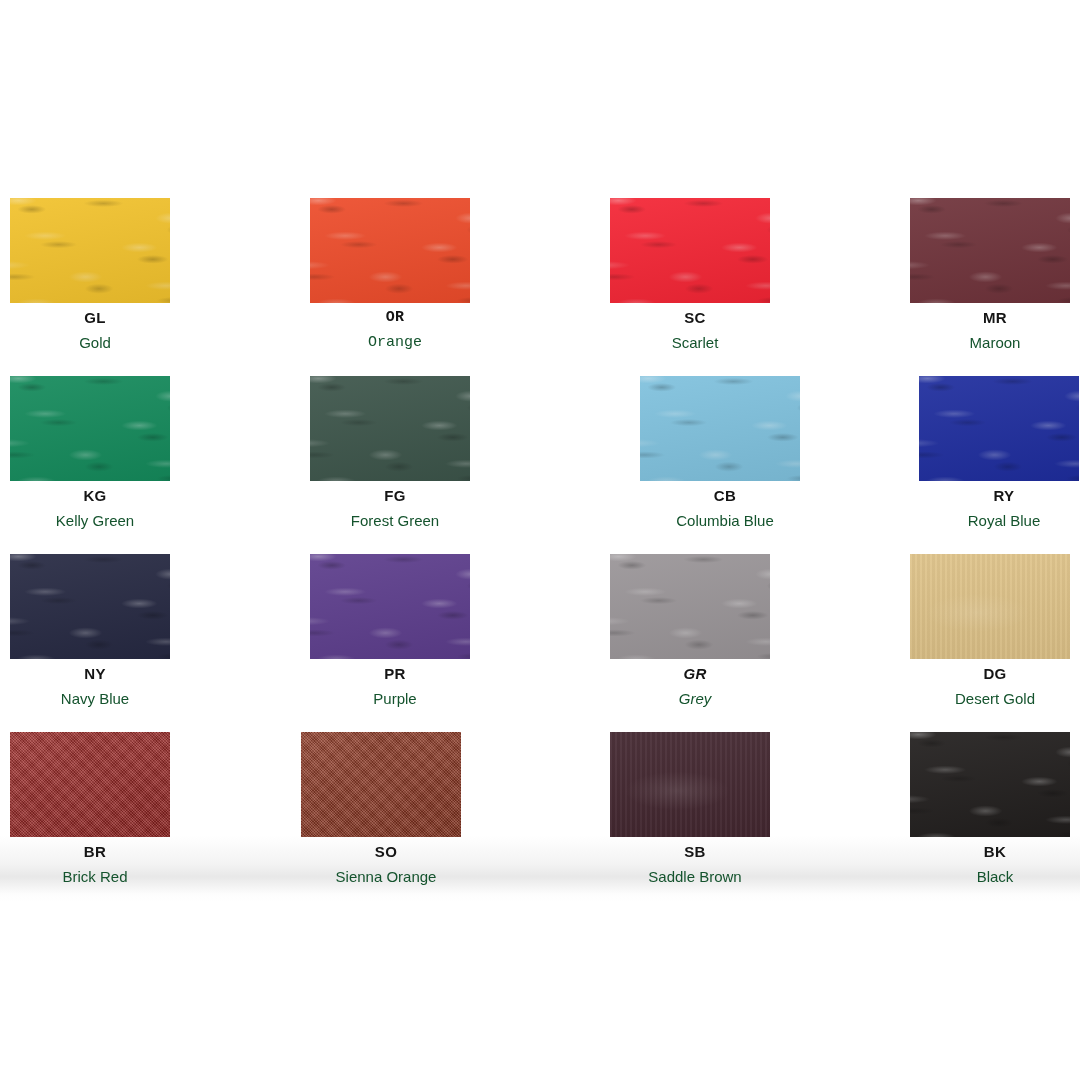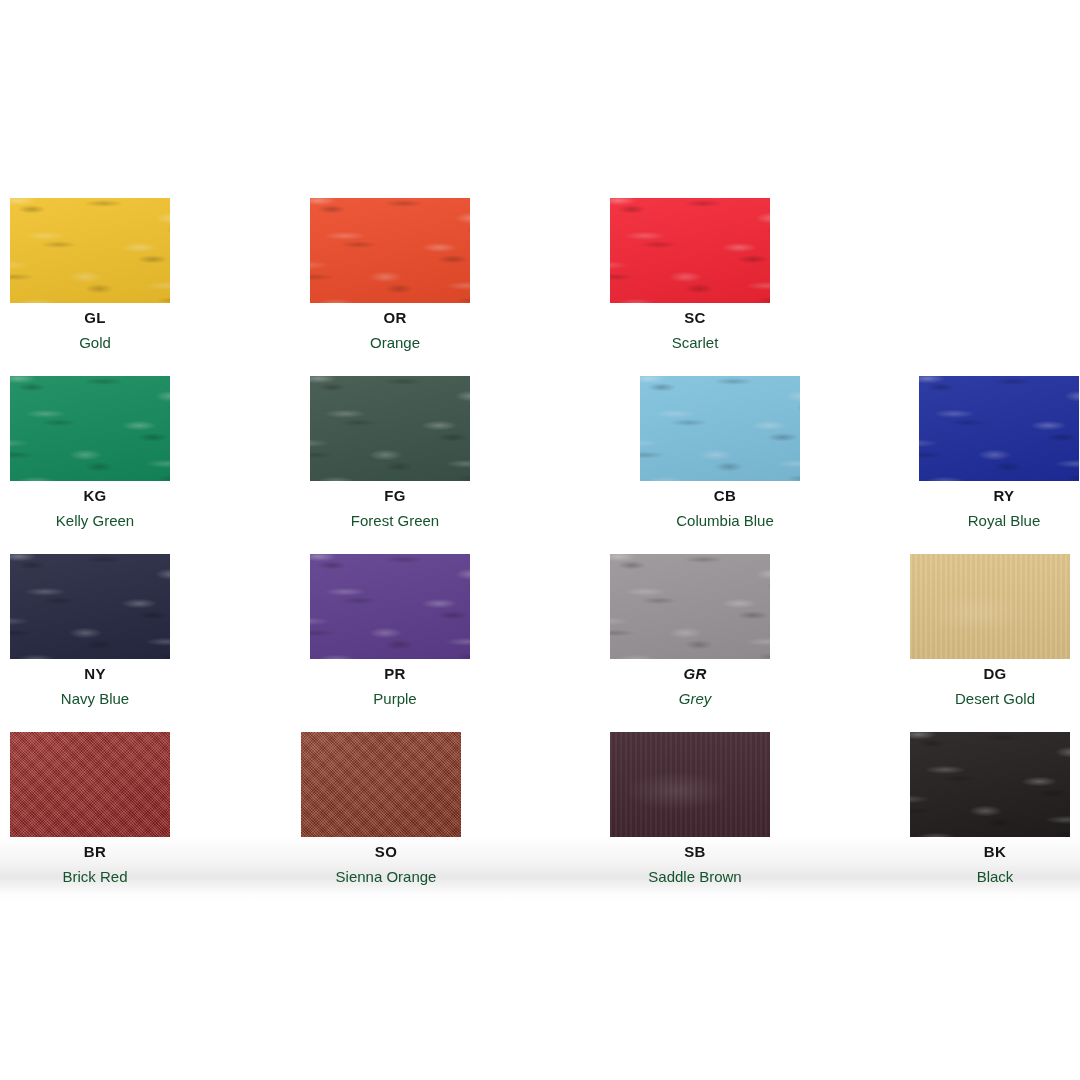--- a/index.html
+++ b/index.html
@@ -134,30 +134,35 @@
 <body>
 
 <div id="shadow-band"></div>
 
 <div id="swatch-grid">
     <div class="swatch-cell" style="left: 10px; top: 198px;">
       <div class="swatch-chip tex-grain" style="background-color: rgb(245, 196, 42);"></div>
       <div class="swatch-code">GL</div>
       <div class="swatch-name">Gold</div>
     </div>
-    <div class="swatch-cell" style="left: 310px; top: 198px;">
+    <div class="swatch-cell" style="left: 310px; top: 198px; font-family: Liberation Mono, monospace;">
       <div class="swatch-chip tex-grain" style="background-color: rgb(240, 74, 40);"></div>
       <div class="swatch-code">OR</div>
       <div class="swatch-name">Orange</div>
     </div>
     <div class="swatch-cell" style="left: 610px; top: 198px;">
       <div class="swatch-chip tex-grain" style="background-color: rgb(247, 34, 50);"></div>
       <div class="swatch-code">SC</div>
       <div class="swatch-name">Scarlet</div>
     </div>
+    <div class="swatch-cell" style="left: 910px; top: 198px;">
+      <div class="swatch-chip tex-grain" style="background-color: rgb(110, 48, 56); width: 160px;"></div>
+      <div class="swatch-code">MR</div>
+      <div class="swatch-name">Maroon</div>
+    </div>
     <div class="swatch-cell" style="left: 10px; top: 376px;">
       <div class="swatch-chip tex-grain" style="background-color: rgb(17, 138, 90);"></div>
       <div class="swatch-code">KG</div>
       <div class="swatch-name">Kelly Green</div>
     </div>
     <div class="swatch-cell" style="left: 310px; top: 376px;">
       <div class="swatch-chip tex-grain" style="background-color: rgb(58, 83, 72);"></div>
       <div class="swatch-code">FG</div>
       <div class="swatch-name">Forest Green</div>
     </div>

